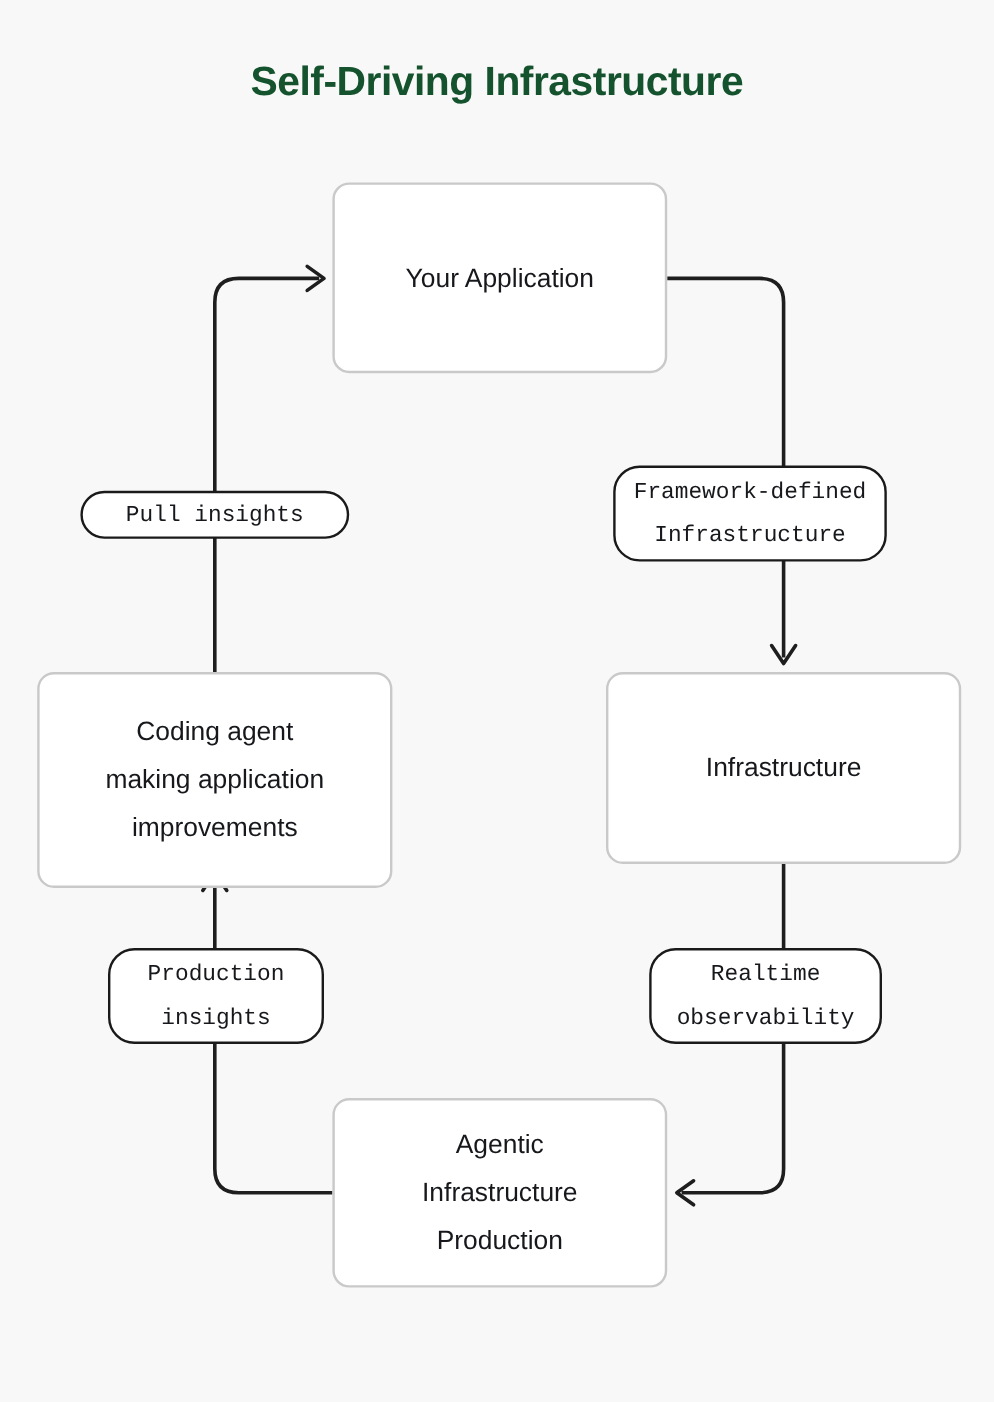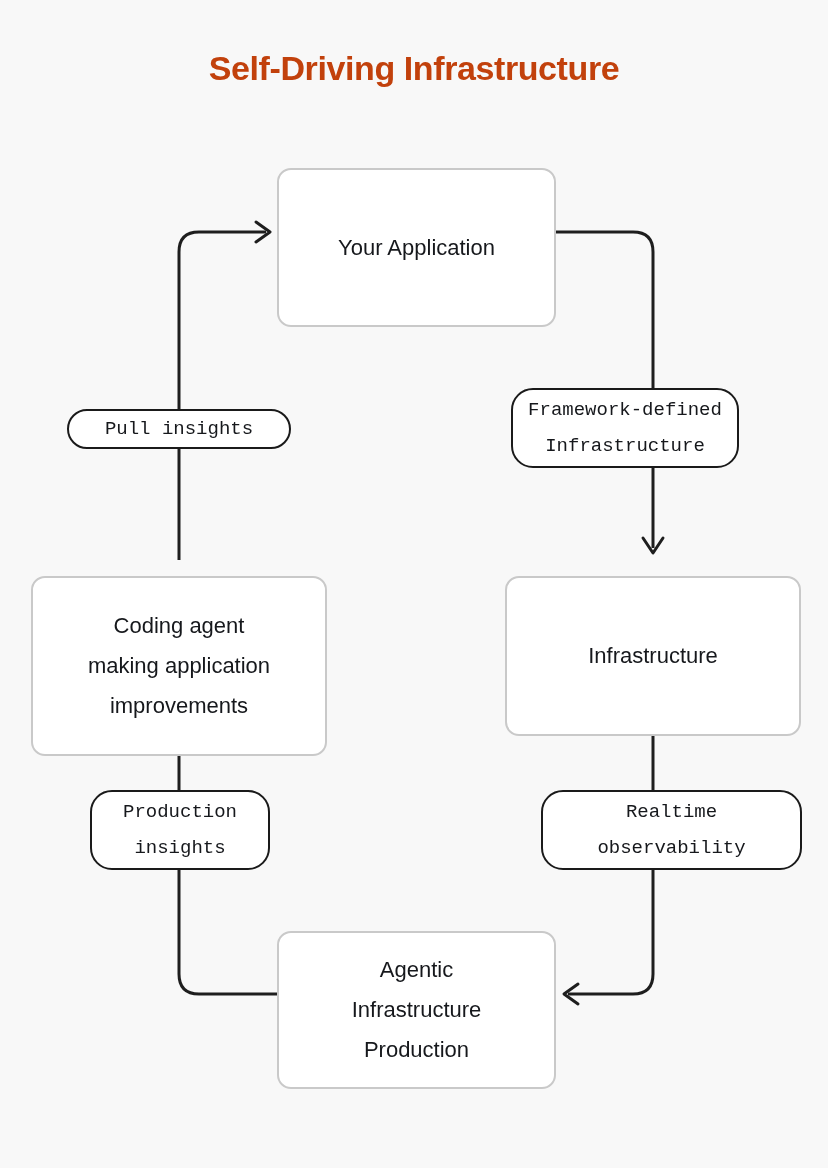--- a/index.html
+++ b/index.html
@@ -24,21 +24,21 @@
   
   .title {
     position: absolute;
     left: 0;
     top: 49px;
     width: 828px;
     text-align: center;
     font-size: 34px;
     font-weight: bold;
     letter-spacing: -0.4px;
-    color: #c2410c;
+    color: #14532d;
     font-family: "Liberation Sans", sans-serif;
   }
 
   
   #edges {
     position: absolute;
     left: 0;
     top: 0;
     width: 828px;
     height: 1168px;
@@ -67,21 +67,20 @@
     border-radius: 14px;
     display: flex;
     align-items: center;
     justify-content: center;
     text-align: center;
     color: #16181c;
     font-size: 22px;
     line-height: 40px;
     font-family: "Liberation Sans", sans-serif;
     white-space: pre-line;
-    margin-top: 16px;
   }
 
   
   .elabel {
     position: absolute;
     box-sizing: border-box;
     background: #ffffff;
     border: 2px solid #1a1a1a;
     display: flex;
     align-items: center;
@@ -135,21 +134,21 @@
 
   <div class="node" style="left:505px; top:560px; width:296px; height:160px;">Infrastructure</div>
 
   <div class="node" style="left:277px; top:915px; width:279px; height:158px;">Agentic
 Infrastructure
 Production</div>
 
   <div class="elabel two-line" style="left:511px; top:388px; width:228px; height:80px;">Framework-defined
 Infrastructure</div>
 
-  <div class="elabel two-line" style="left:541px; top:790px; width:261px; height:80px;text-align:center;">Realtime
+  <div class="elabel two-line" style="left:541px; top:790px; width:194px; height:80px;text-align:center;">Realtime
 observability</div>
 
   <div class="elabel two-line" style="left:90px; top:790px; width:180px; height:80px;text-align:center;">Production
 insights</div>
 
   <div class="elabel one-line" style="left:67px; top:409px; width:224px; height:40px;">Pull insights</div>
 
 </div>
 
 </body></html>

